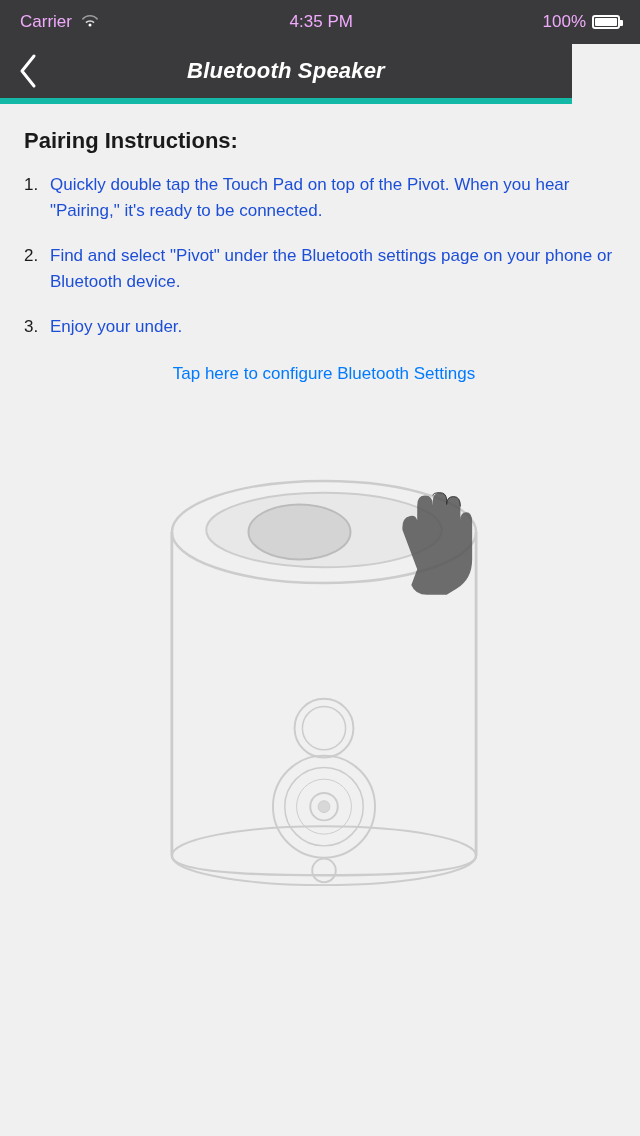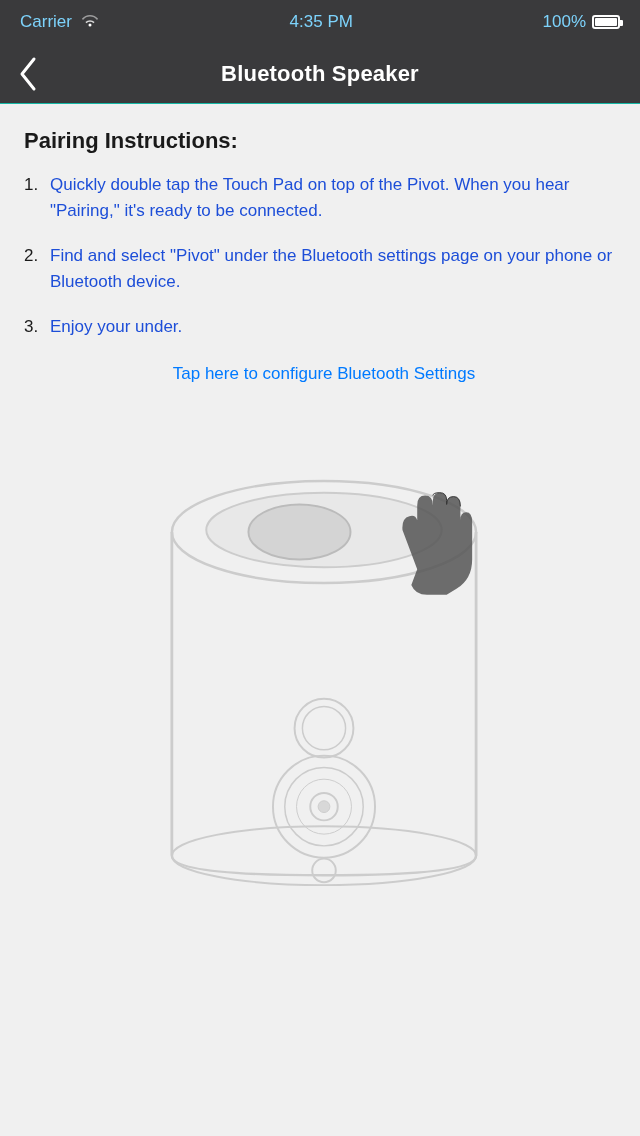--- a/index.html
+++ b/index.html
@@ -14,21 +14,21 @@
 
     
     .status-bar {
       width: 640px;
       height: 44px;
       background: #3a3a3c;
       display: flex;
       align-items: center;
       justify-content: space-between;
       padding: 0 20px;
-      color: #7dd3fc;
+      color: #f0abfc;
       font-size: 17px;
       font-weight: 500;
     }
     .status-left {
       display: flex;
       align-items: center;
       gap: 8px;
     }
     .wifi-icon {
       font-size: 14px;
@@ -67,28 +67,29 @@
       left: 1px;
       top: 1px;
       bottom: 1px;
       width: calc(100% - 2px);
       background: white;
       border-radius: 1px;
     }
 
     
     .nav-bar {
-      width: 640px;
+      width: 572px;
       height: 60px;
       background: #3a3a3c;
       display: flex;
       align-items: center;
       justify-content: center;
       position: relative;
-      border-bottom: 1px solid #14b8a6;
+      border-bottom: 6px solid #14b8a6;
+      font-style: italic;
     }
     .nav-back {
       position: absolute;
       left: 16px;
       color: white;
       font-size: 26px;
       font-weight: 300;
       cursor: pointer;
       display: flex;
       align-items: center;

